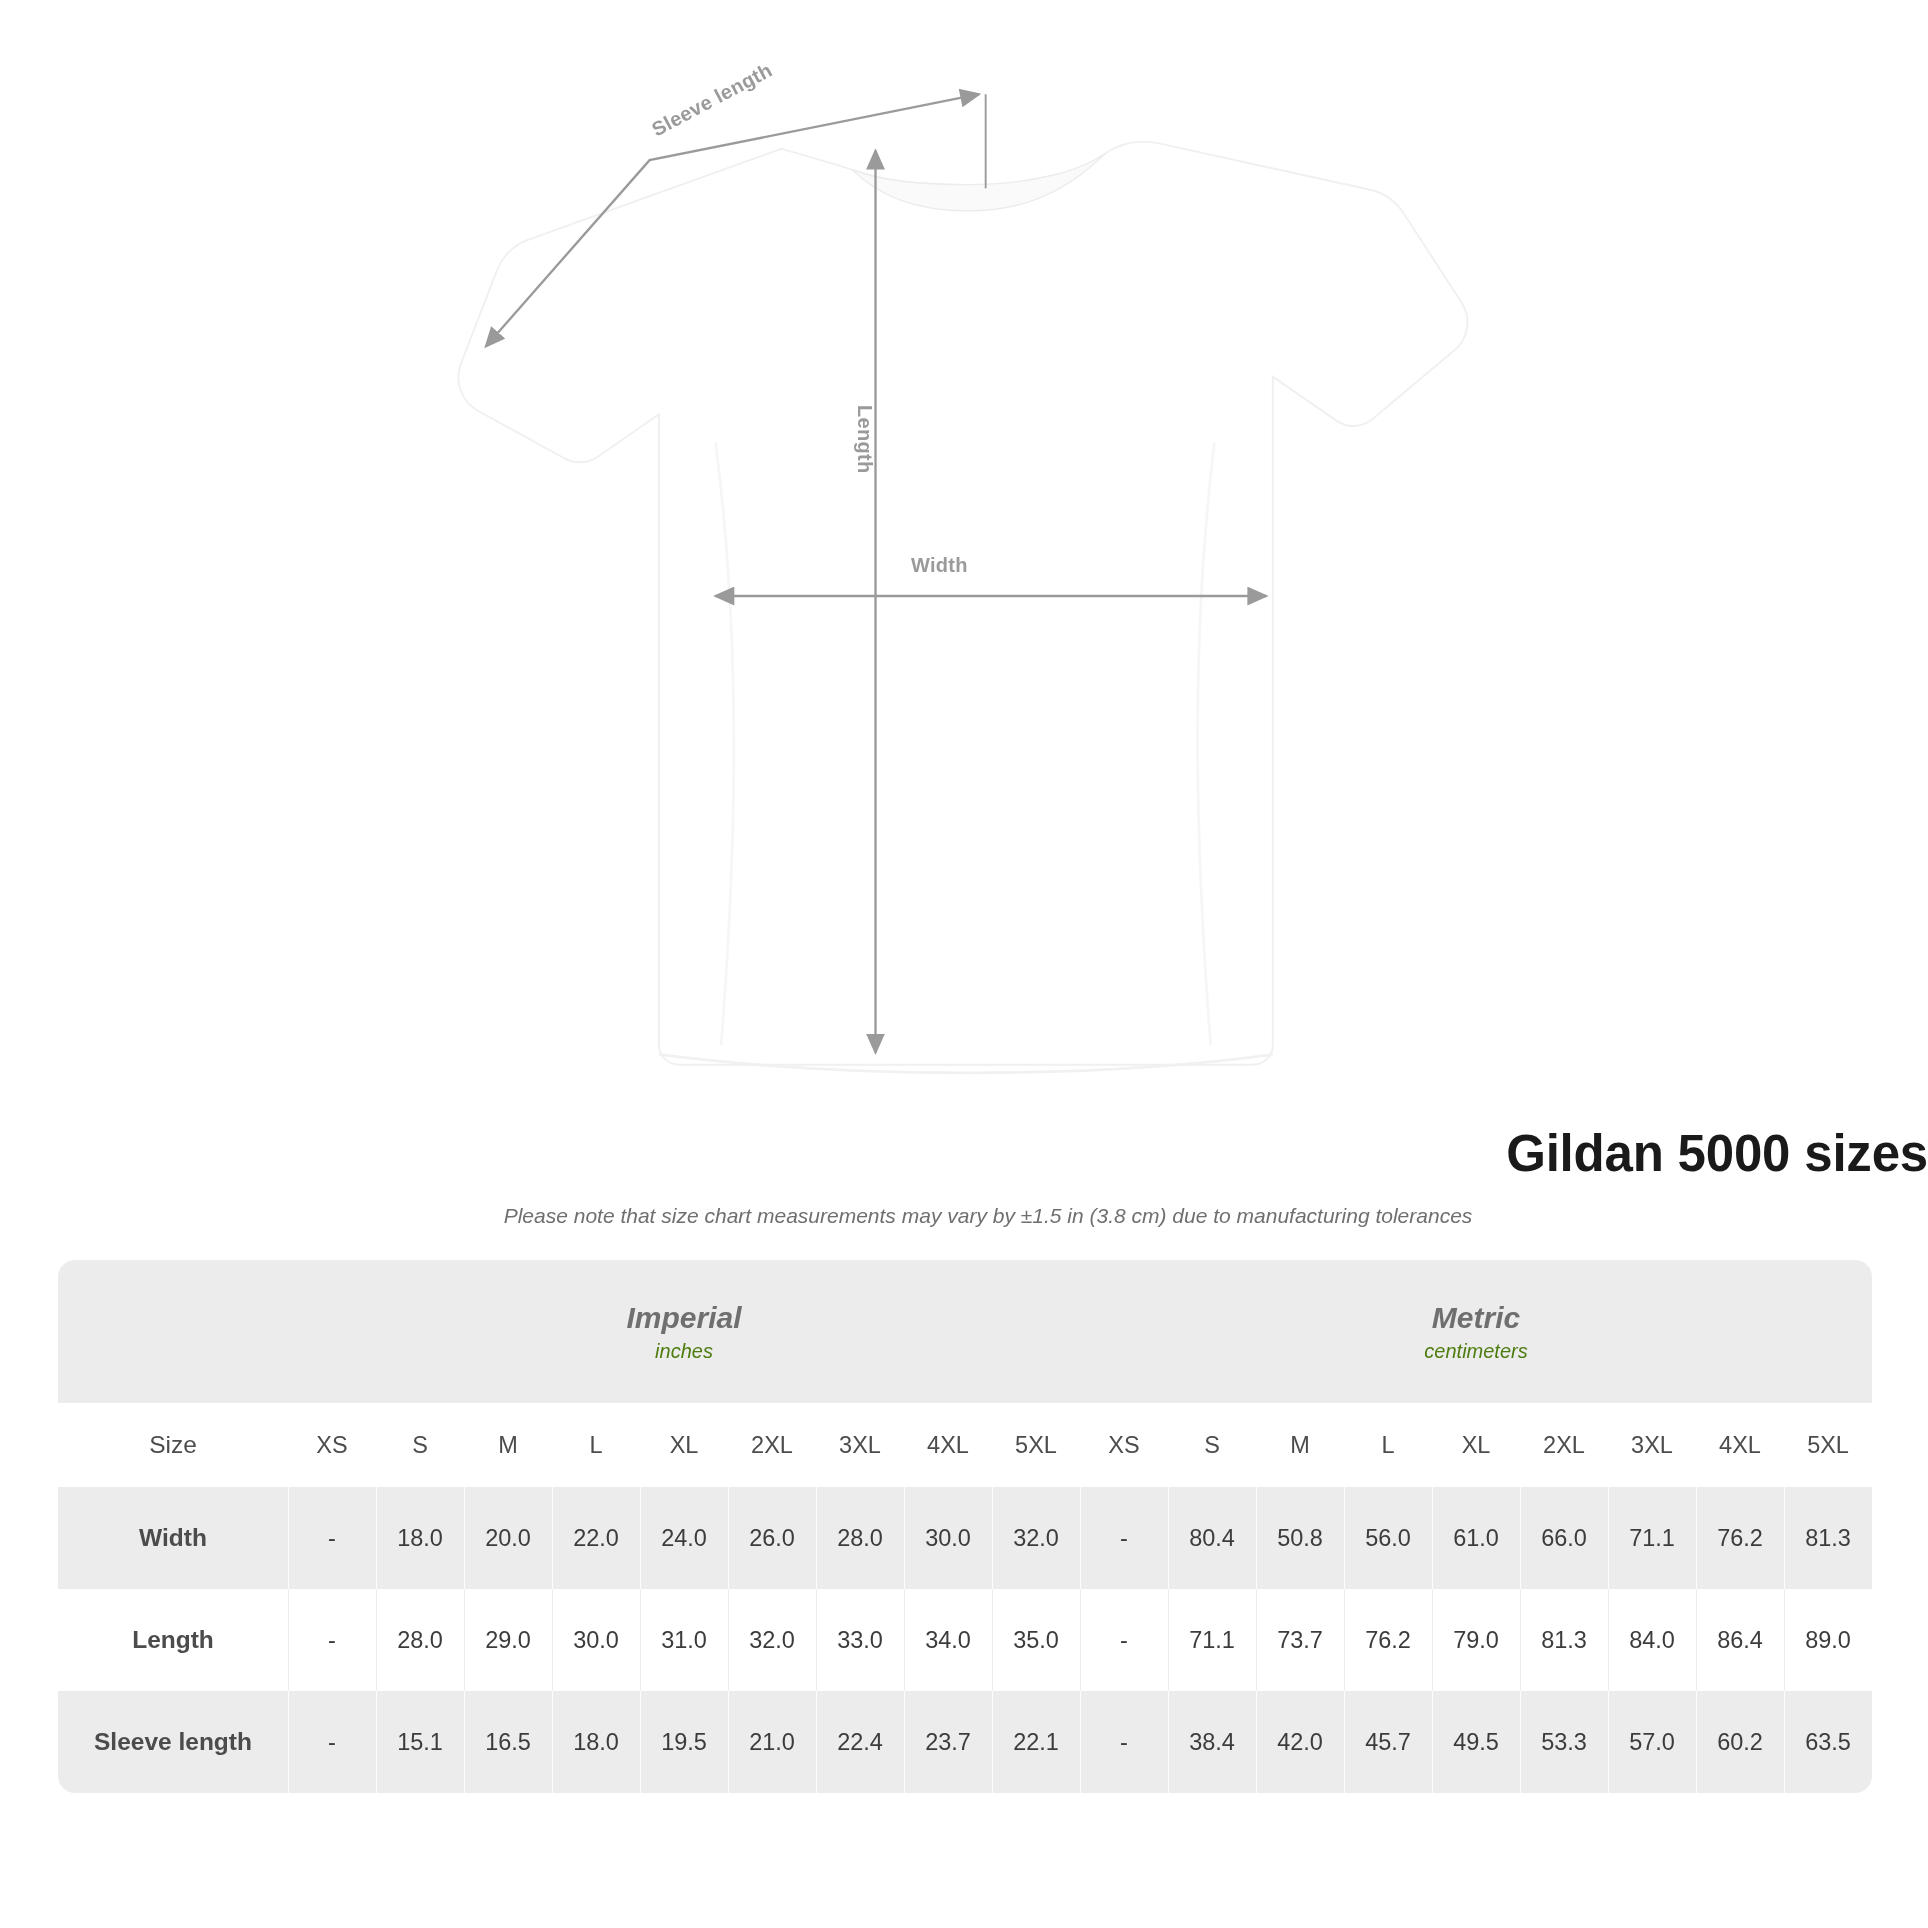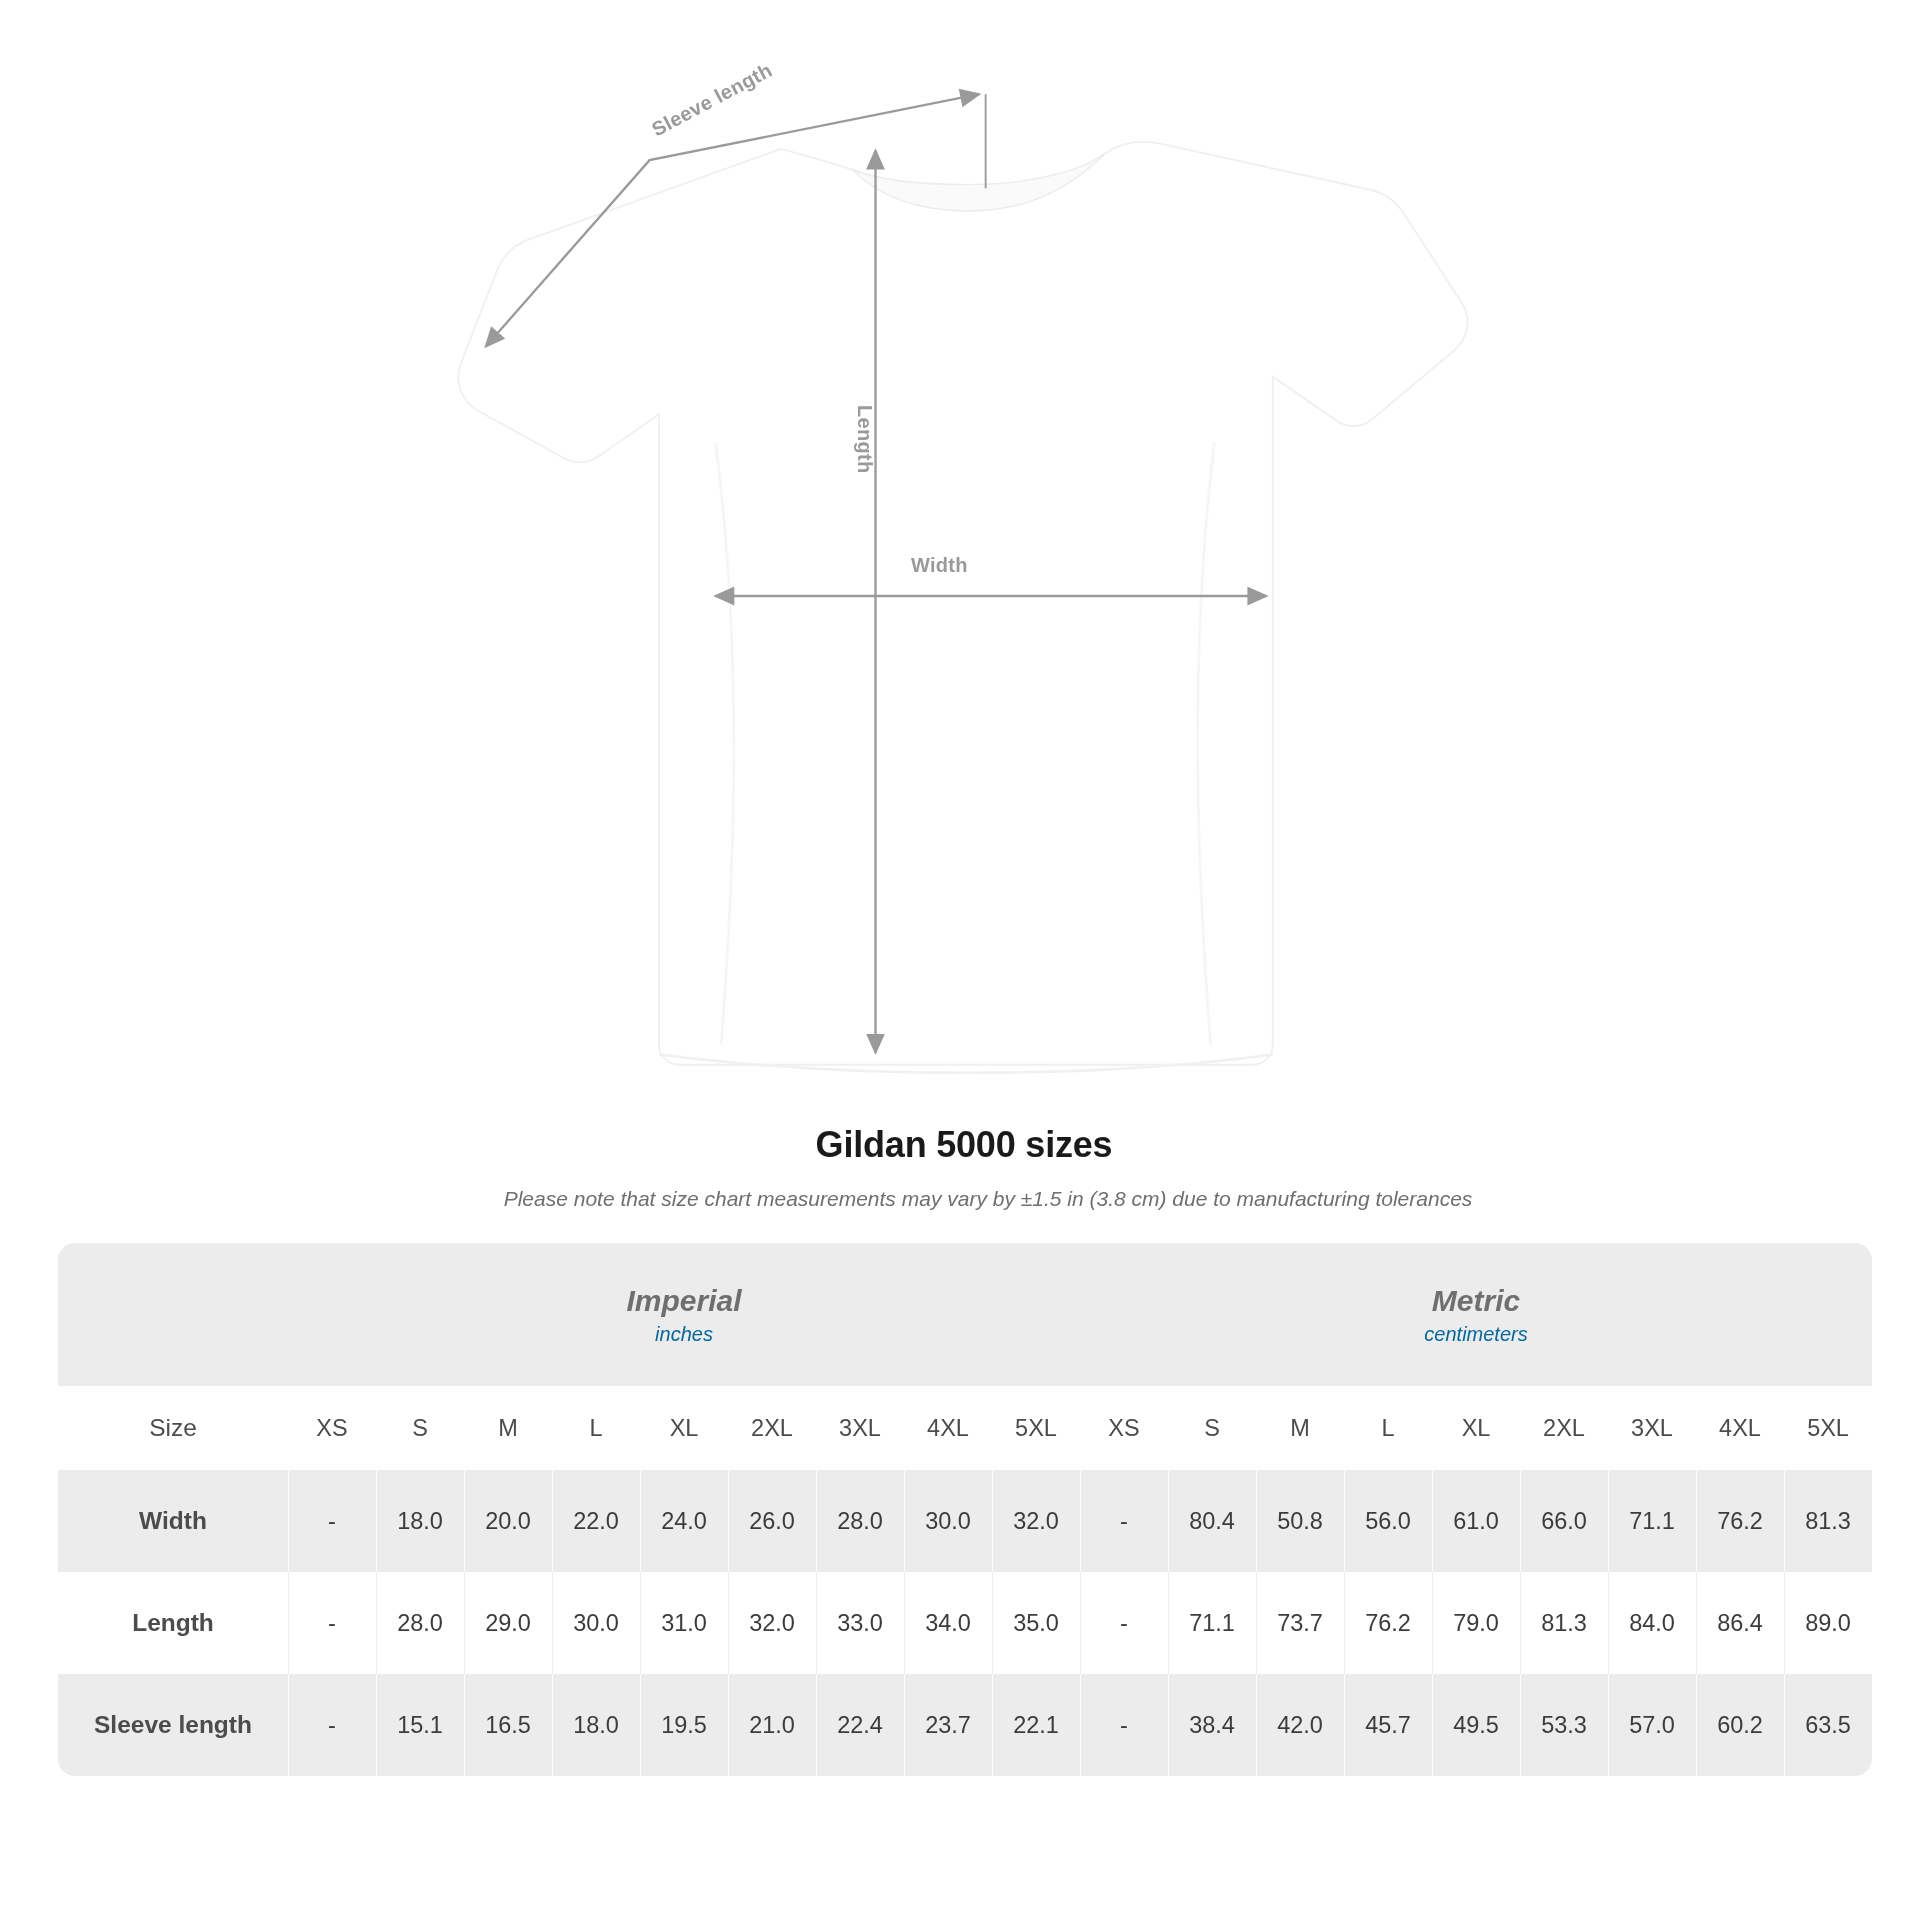--- a/index.html
+++ b/index.html
@@ -55,25 +55,26 @@
     left: 911px;
     top: 554px;
   }
 
   
   .title-block {
     text-align: center;
     margin-top: 13px;
   }
   .chart-title {
-    font-size: 36px;
+    font-size: 51px;
     font-weight: bold;
     color: #1a1a1a;
     margin: 0;
     letter-spacing: -0.2px;
+    text-align: right;
   }
   .chart-note {
     font-size: 21px;
     font-style: italic;
     color: #6f6f6f;
     margin-top: 21px;
     padding-left: 48px;
   }
 
   
@@ -108,21 +109,21 @@
   .unit-name {
     font-size: 30px;
     font-weight: bold;
     font-style: italic;
     color: #6f6f6f;
     line-height: 1.18;
   }
   .unit-sub {
     font-size: 20px;
     font-style: italic;
-    color: #0369a1;
+    color: #4d7c0f;
     margin-top: 5.6px;
   }
 
   
   .size-row td {
     height: 84px;
     background: #ffffff;
     font-size: 23.5px;
     font-weight: bold;
     color: #4c4c4c;

